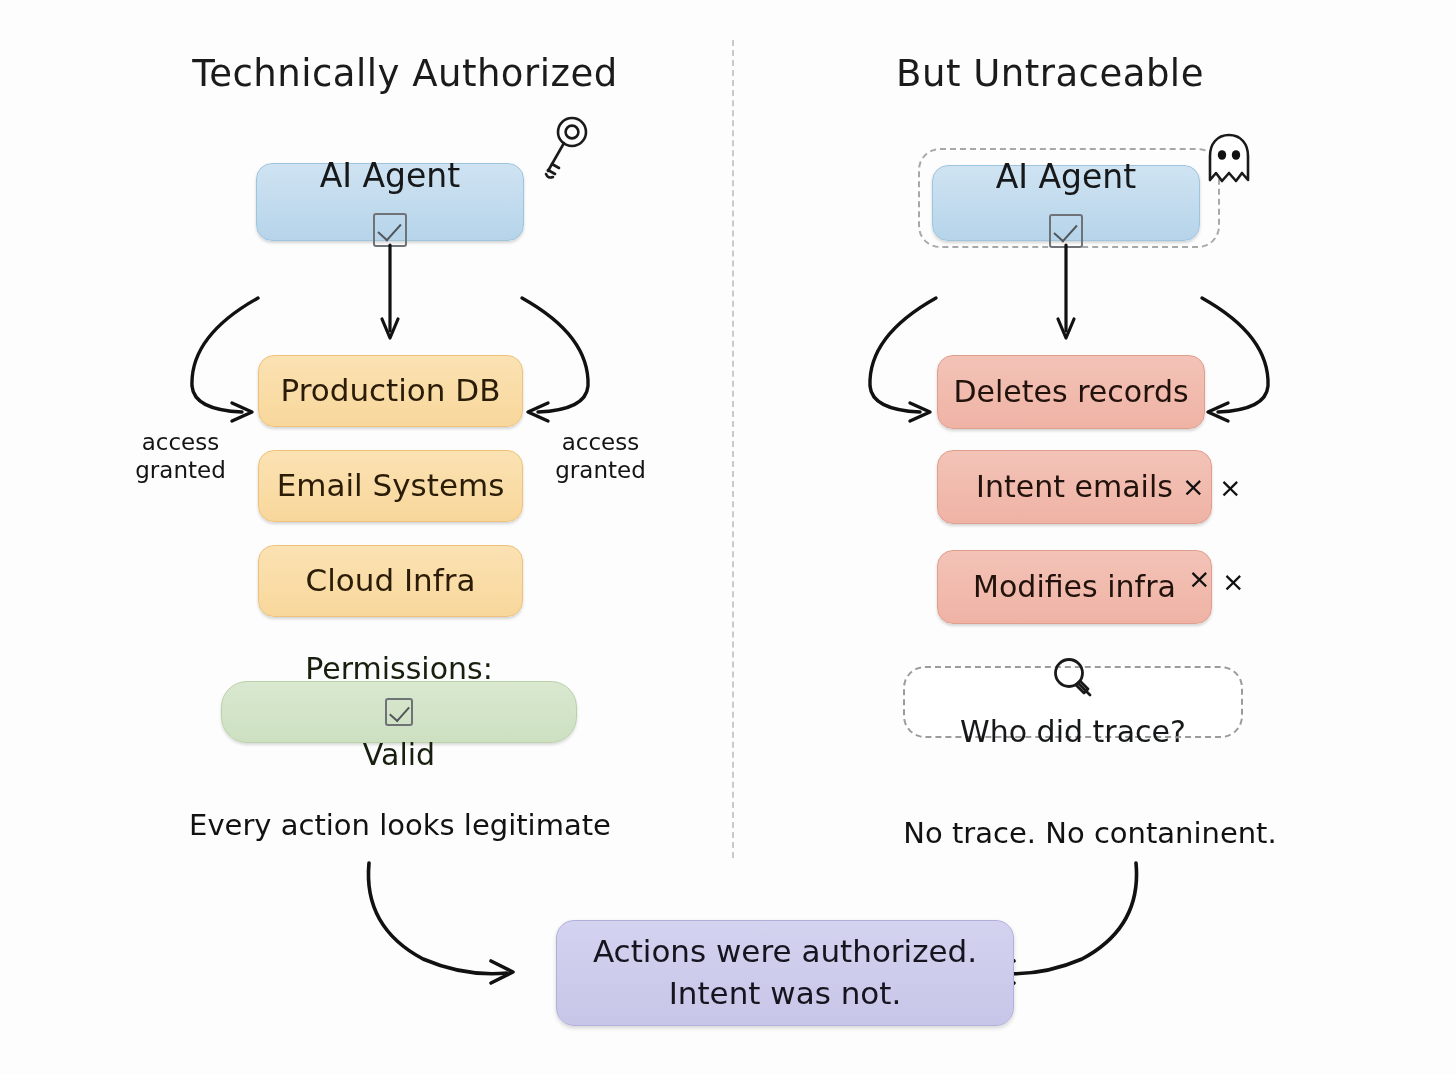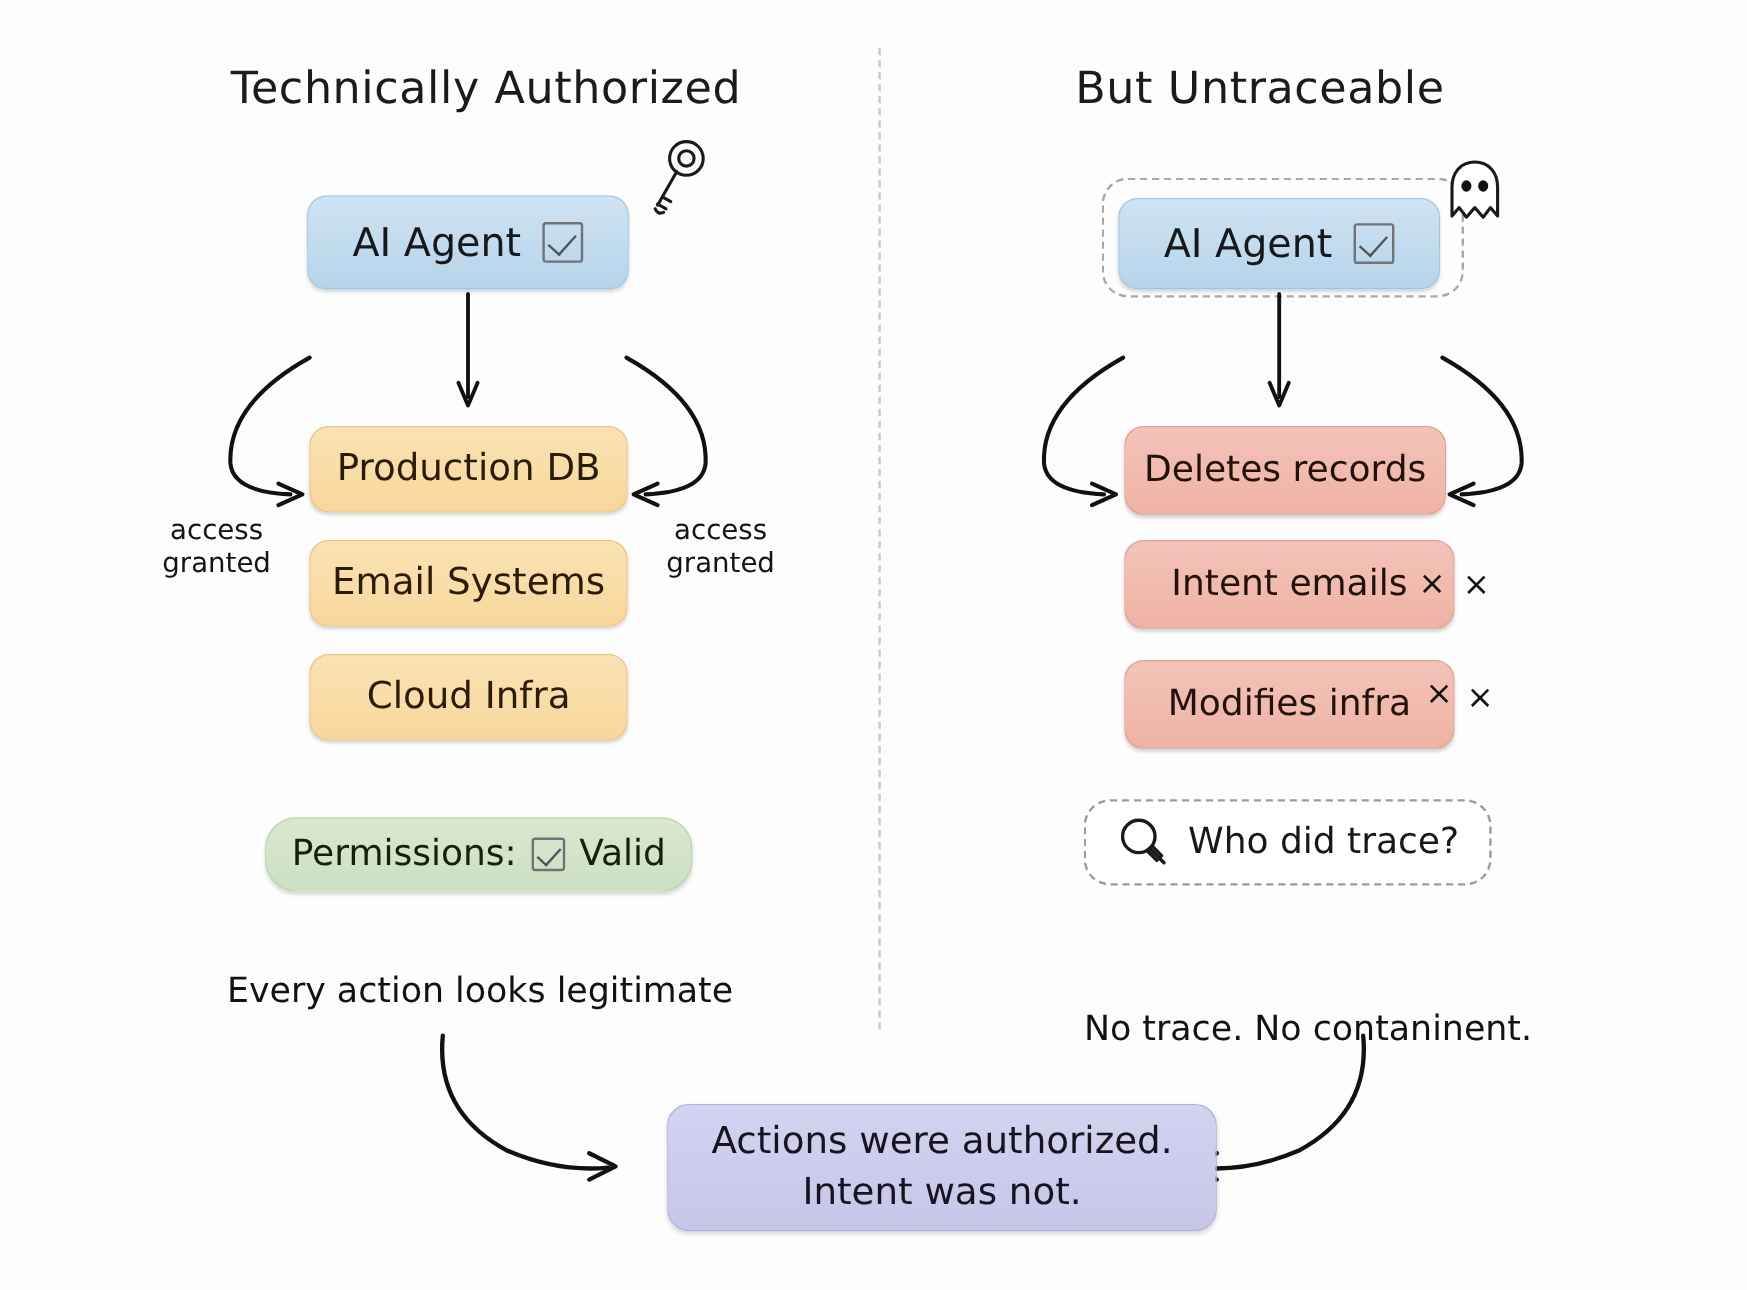--- a/index.html
+++ b/index.html
@@ -39,20 +39,21 @@
   .node {
     box-sizing: border-box;
     display: flex;
     align-items: center;
     justify-content: center;
     border-radius: 16px;
     font-family: "DejaVu Sans", sans-serif;
     color: #1f1a14;
     text-align: center;
     line-height: 1.15;
+    flex-direction: column;
   }
 
   .node-agent {
     background: linear-gradient(#cfe3f2, #b6d4ea);
     border: 1.5px solid #9fc4de;
     box-shadow: 0 2px 3px rgba(0,0,0,0.16);
     font-size: 33px;
     color: #16181a;
     gap: 18px;
   }
@@ -287,21 +288,21 @@
         <g fill="none" stroke="#1a1a1a" stroke-width="2.8" stroke-linecap="round">
           <circle cx="19" cy="18" r="13.5"></circle>
           <path d="M28.5 28.5 L40 40"></path>
           <path d="M30 26 L38 34 L34 38 L26 30 Z" stroke-linejoin="round"></path>
         </g>
       </svg>
     </span>
     <span>Who did trace?</span>
   </div>
 
-  <div class="abs caption" style="left:840px; top:840px; width:500px;">No trace. No contaninent.</div>
+  <div class="abs caption" style="left:840px; top:816px; width:500px;">No trace. No contaninent.</div>
 
   <svg class="abs" style="left:355px; top:855px;" width="175" height="130">
     <path d="M14 8 Q8 72 68 104 Q110 122 152 118" stroke="#111" stroke-width="3.6" fill="none" stroke-linecap="round"></path>
     <path d="M136 106 L158 117 L136 128" stroke="#111" stroke-width="3.6" fill="none" stroke-linecap="round" stroke-linejoin="round"></path>
   </svg>
 
   <svg class="abs" style="left:975px; top:855px;" width="175" height="130">
     <path d="M161 8 Q167 72 107 104 Q65 122 23 118" stroke="#111" stroke-width="3.6" fill="none" stroke-linecap="round"></path>
     <path d="M39 106 L17 117 L39 128" stroke="#111" stroke-width="3.6" fill="none" stroke-linecap="round" stroke-linejoin="round"></path>
   </svg>

